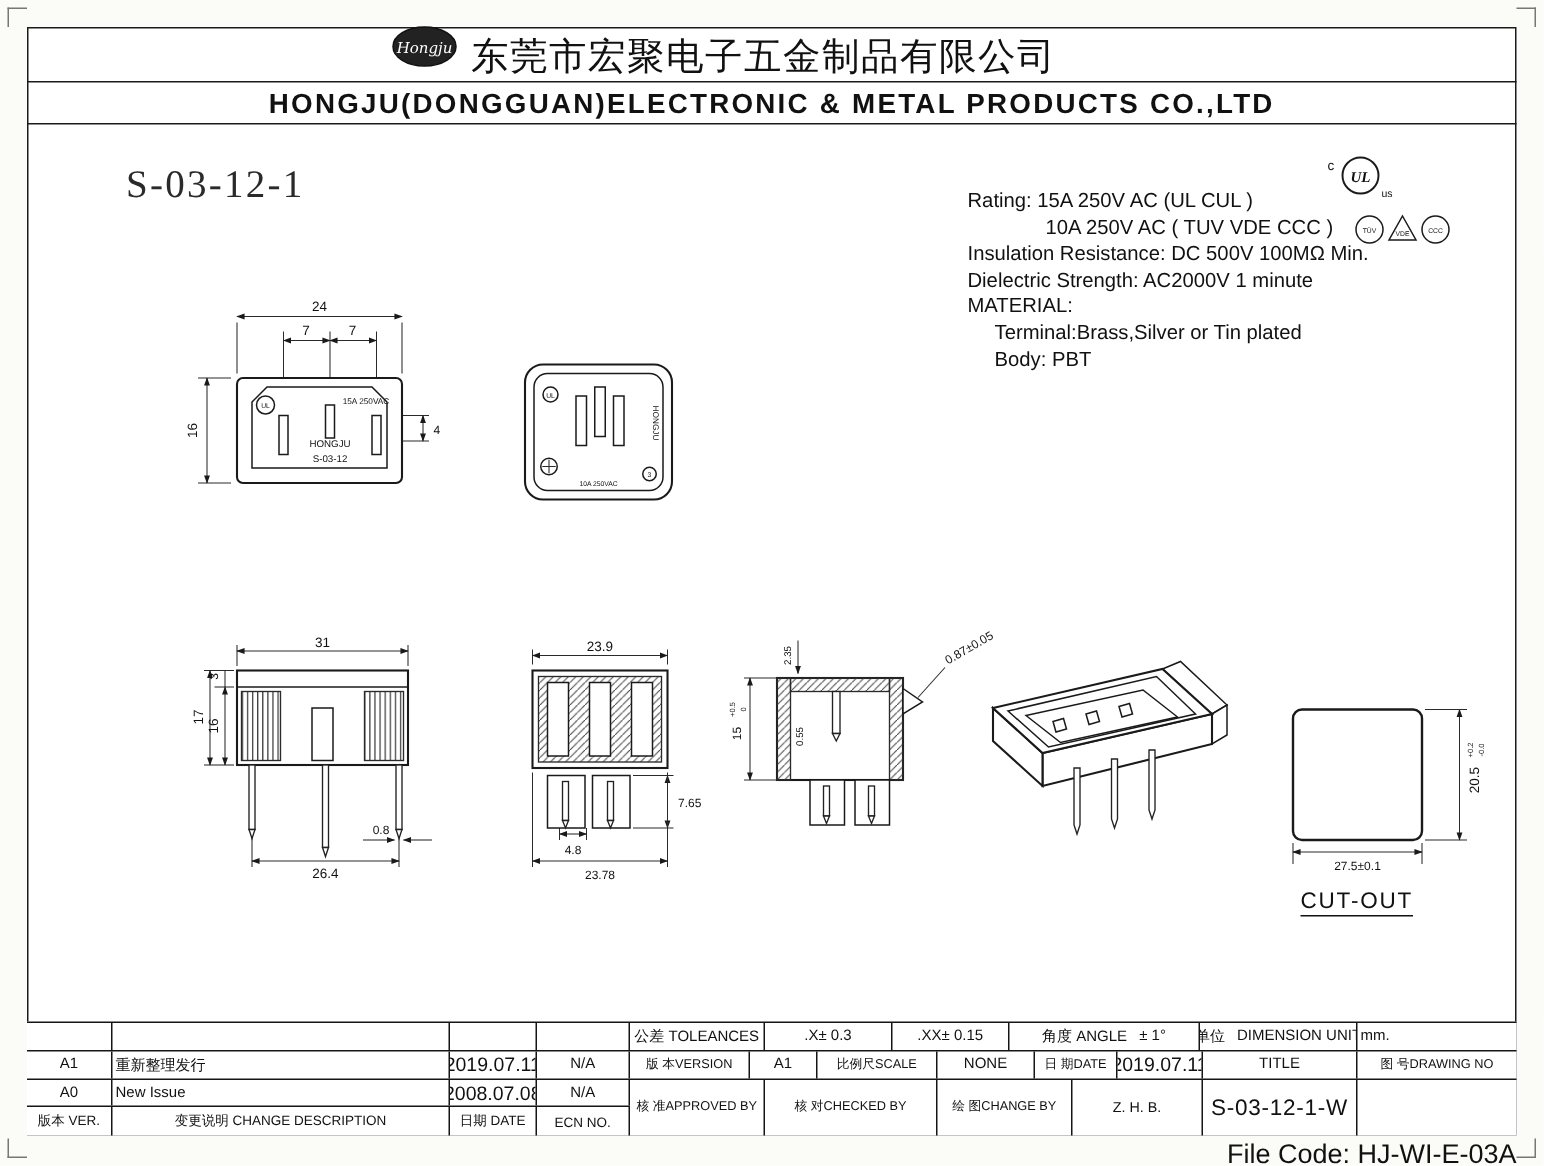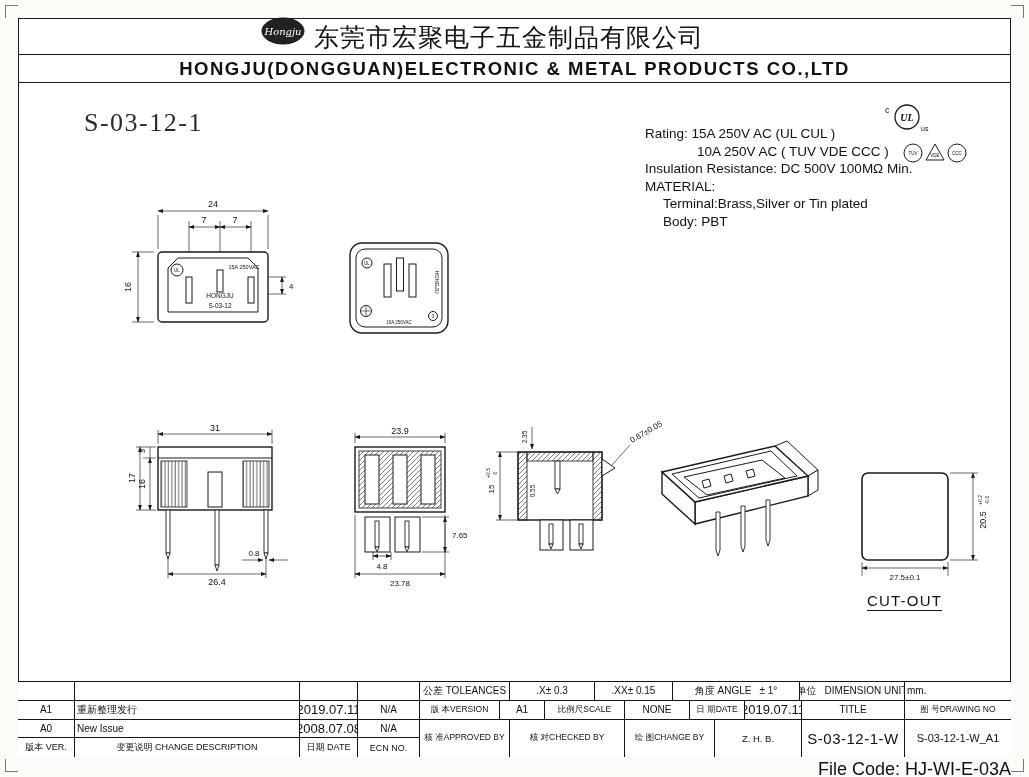--- a/index.html
+++ b/index.html
@@ -76,20 +76,21 @@
 <div class="hline" style="top:54px"></div>
 <div class="en-title">HONGJU(DONGGUAN)ELECTRONIC &amp; METAL PRODUCTS CO.,LTD</div>
 <div class="hline" style="top:82px"></div>
 
 <div class="part-no">S-03-12-1</div>
 
 <div class="specs">
   <div>Rating: 15A 250V AC (UL  CUL  )</div>
   <div class="ind1">10A 250V AC (  TUV VDE  CCC )</div>
   <div>Insulation Resistance: DC 500V 100MΩ Min.</div>
+  <div>Dielectric Strength: AC2000V 1 minute</div>
   <div>MATERIAL:</div>
   <div class="ind2">Terminal:Brass,Silver or Tin plated</div>
   <div class="ind2">Body: PBT</div>
 </div>
 
 <svg style="left:884px;top:101px" width="46" height="32" viewBox="0 0 46 32">
   <text x="1" y="12" style="font:9px 'Liberation Sans',sans-serif;fill:#111">c</text>
   <circle cx="23" cy="16" r="12" class="ol2" style="stroke-width:1.3"></circle>
   <text x="23" y="20" text-anchor="middle" style="font:italic bold 10px 'Liberation Serif',serif;fill:#111">UL</text>
   <text x="37" y="30" style="font:7px 'Liberation Sans',sans-serif;fill:#111">us</text>
@@ -443,18 +444,17 @@
           </div>
         </div>
       <div class="tc w90">
           <div class="two">
             <div>绘 图</div>
             <div>CHANGE BY</div>
           </div>
         </div>
       <div class="tc w87 sig">Z. H. B.</div>
       <div class="tc w103 big">S-03-12-1-W</div>
-      <div class="tc w106 med nr">S-03-12-1-W_A1</div>
     </div>
   </div>
 </div>
 
 <div class="filecode">File Code: HJ-WI-E-03A</div>
 
 </body></html>

